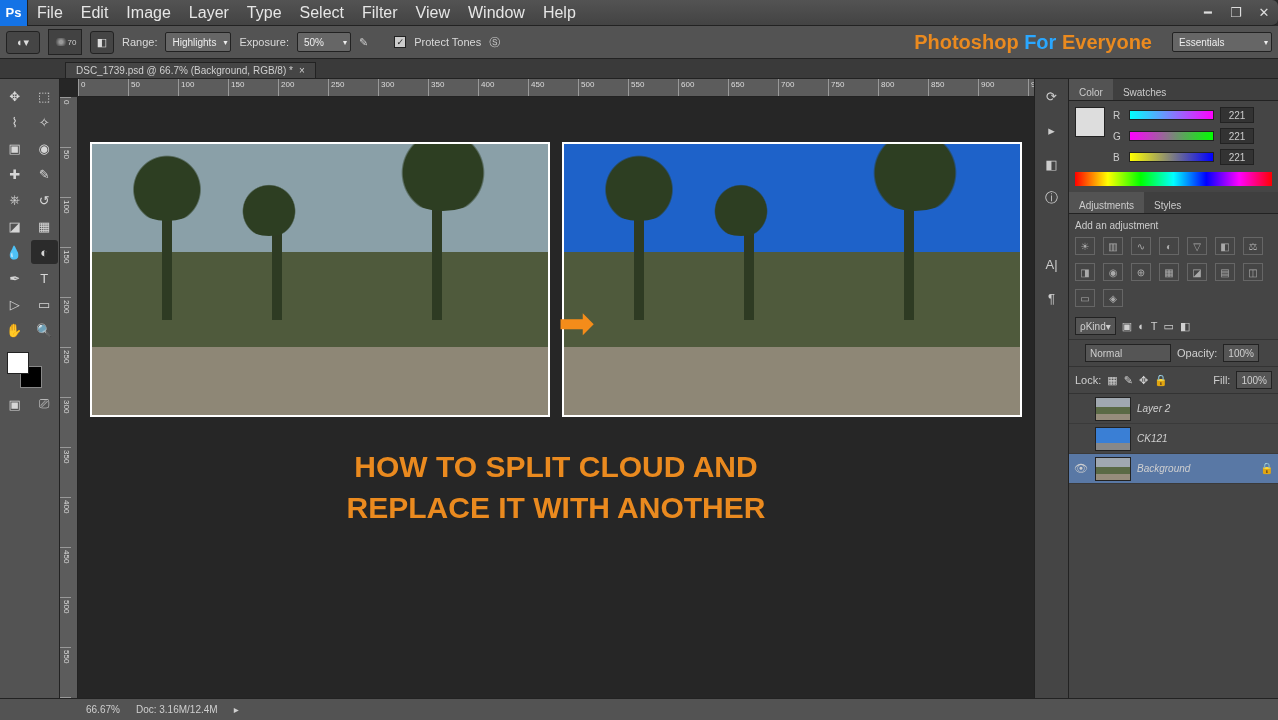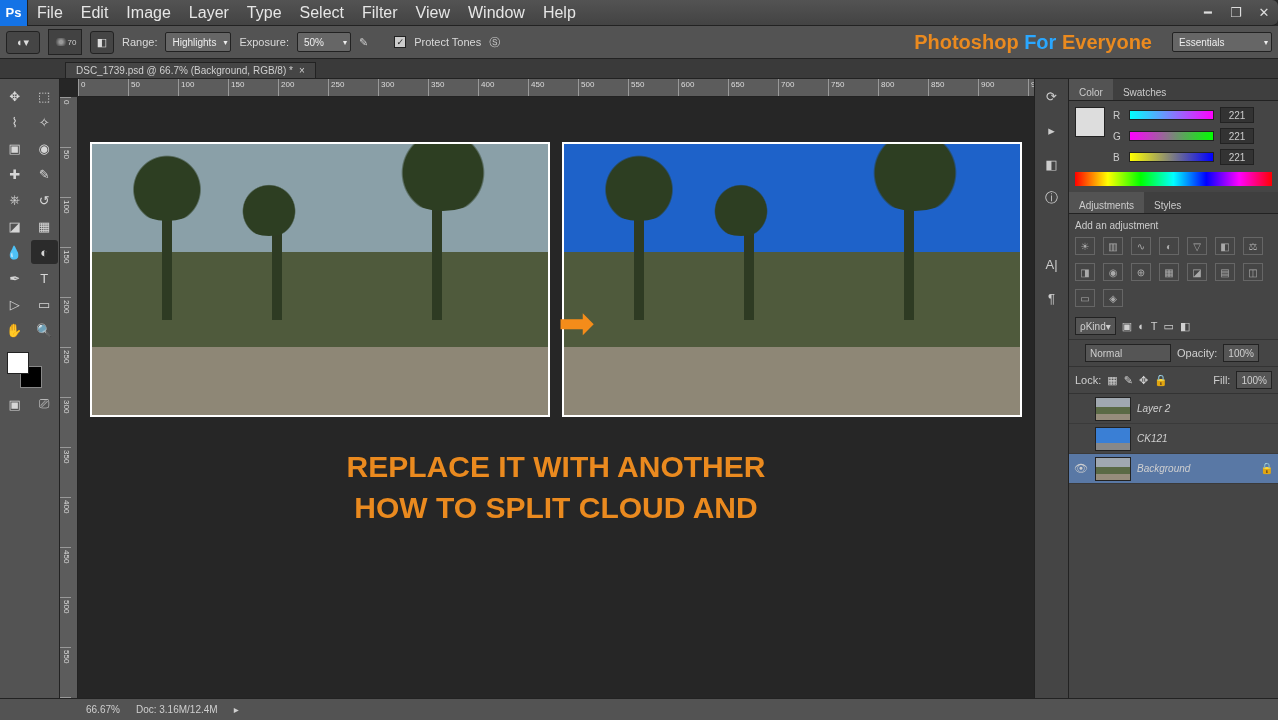--- a/index.html
+++ b/index.html
@@ -265,22 +265,22 @@
             <div class="palm" style="left:70px;"></div>
               <div class="crown" style="left:30px;top:-20px;"></div>
             <div class="palm" style="left:180px;height:100px;"></div>
               <div class="crown" style="left:142px;top:10px;width:70px;height:55px;"></div>
             <div class="palm" style="left:340px;height:170px;"></div>
               <div class="crown" style="left:296px;top:-45px;width:110px;height:85px;"></div>
           </div>
         </div>
       </div>
       <div class="headline">
+        <div>HOW TO SPLIT CLOUD AND</div>
         <div>REPLACE IT WITH ANOTHER</div>
-        <div>HOW TO SPLIT CLOUD AND</div>
       </div>
     </div>
   </div>
 
   <div class="right-rail">
     <div class="icon-strip">
       <div>⟳</div>
       <div>▸</div>
       <div>◧</div>
       <div>ⓘ</div>

